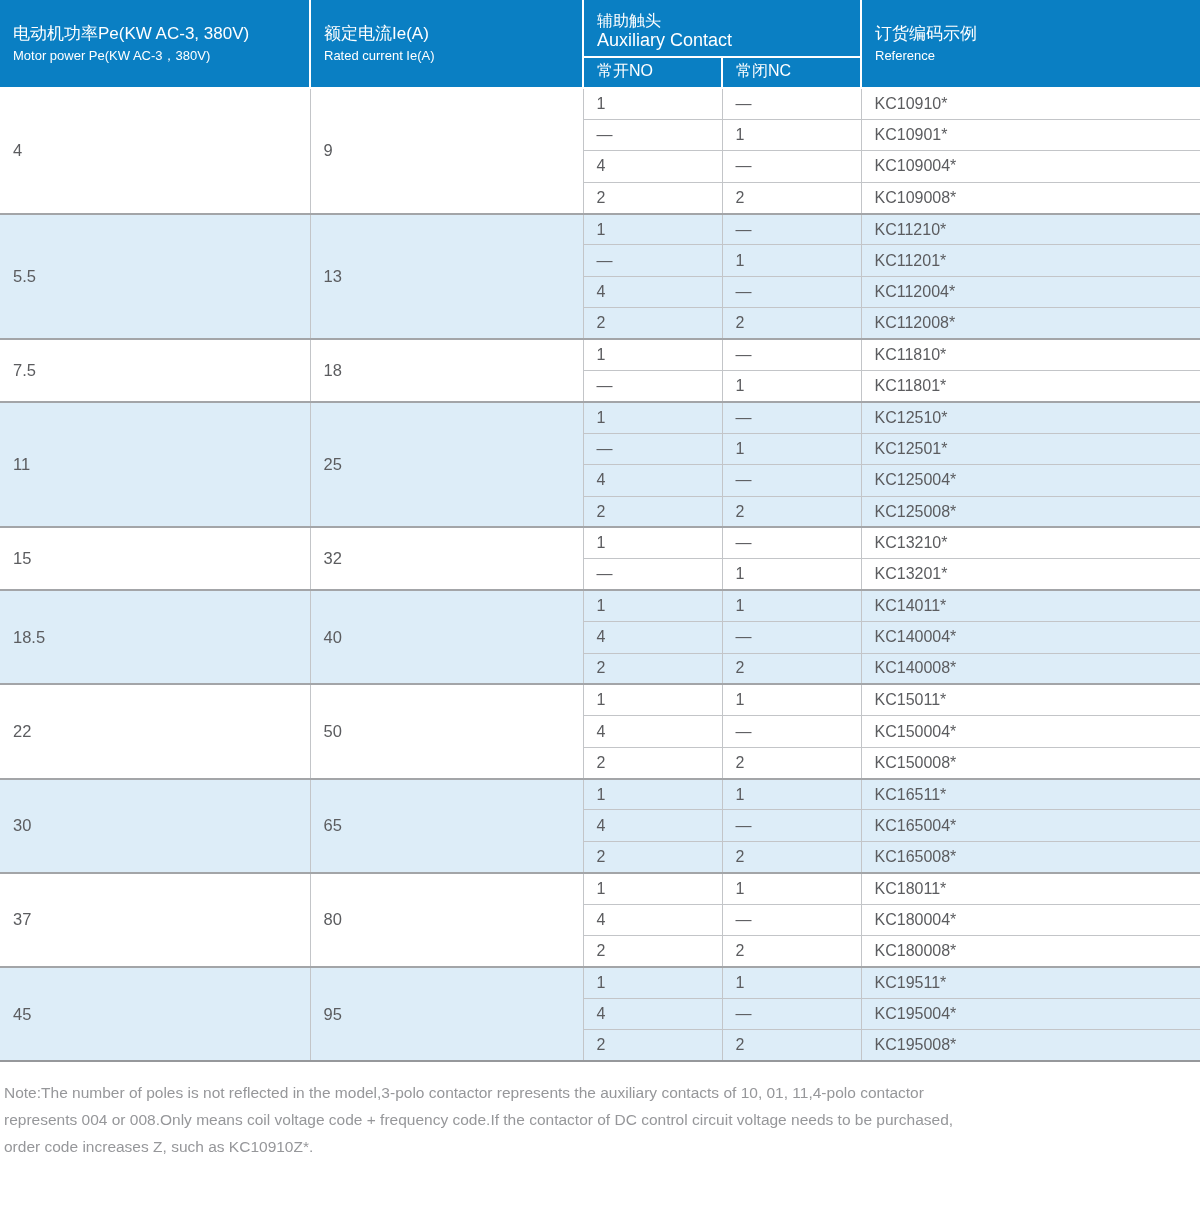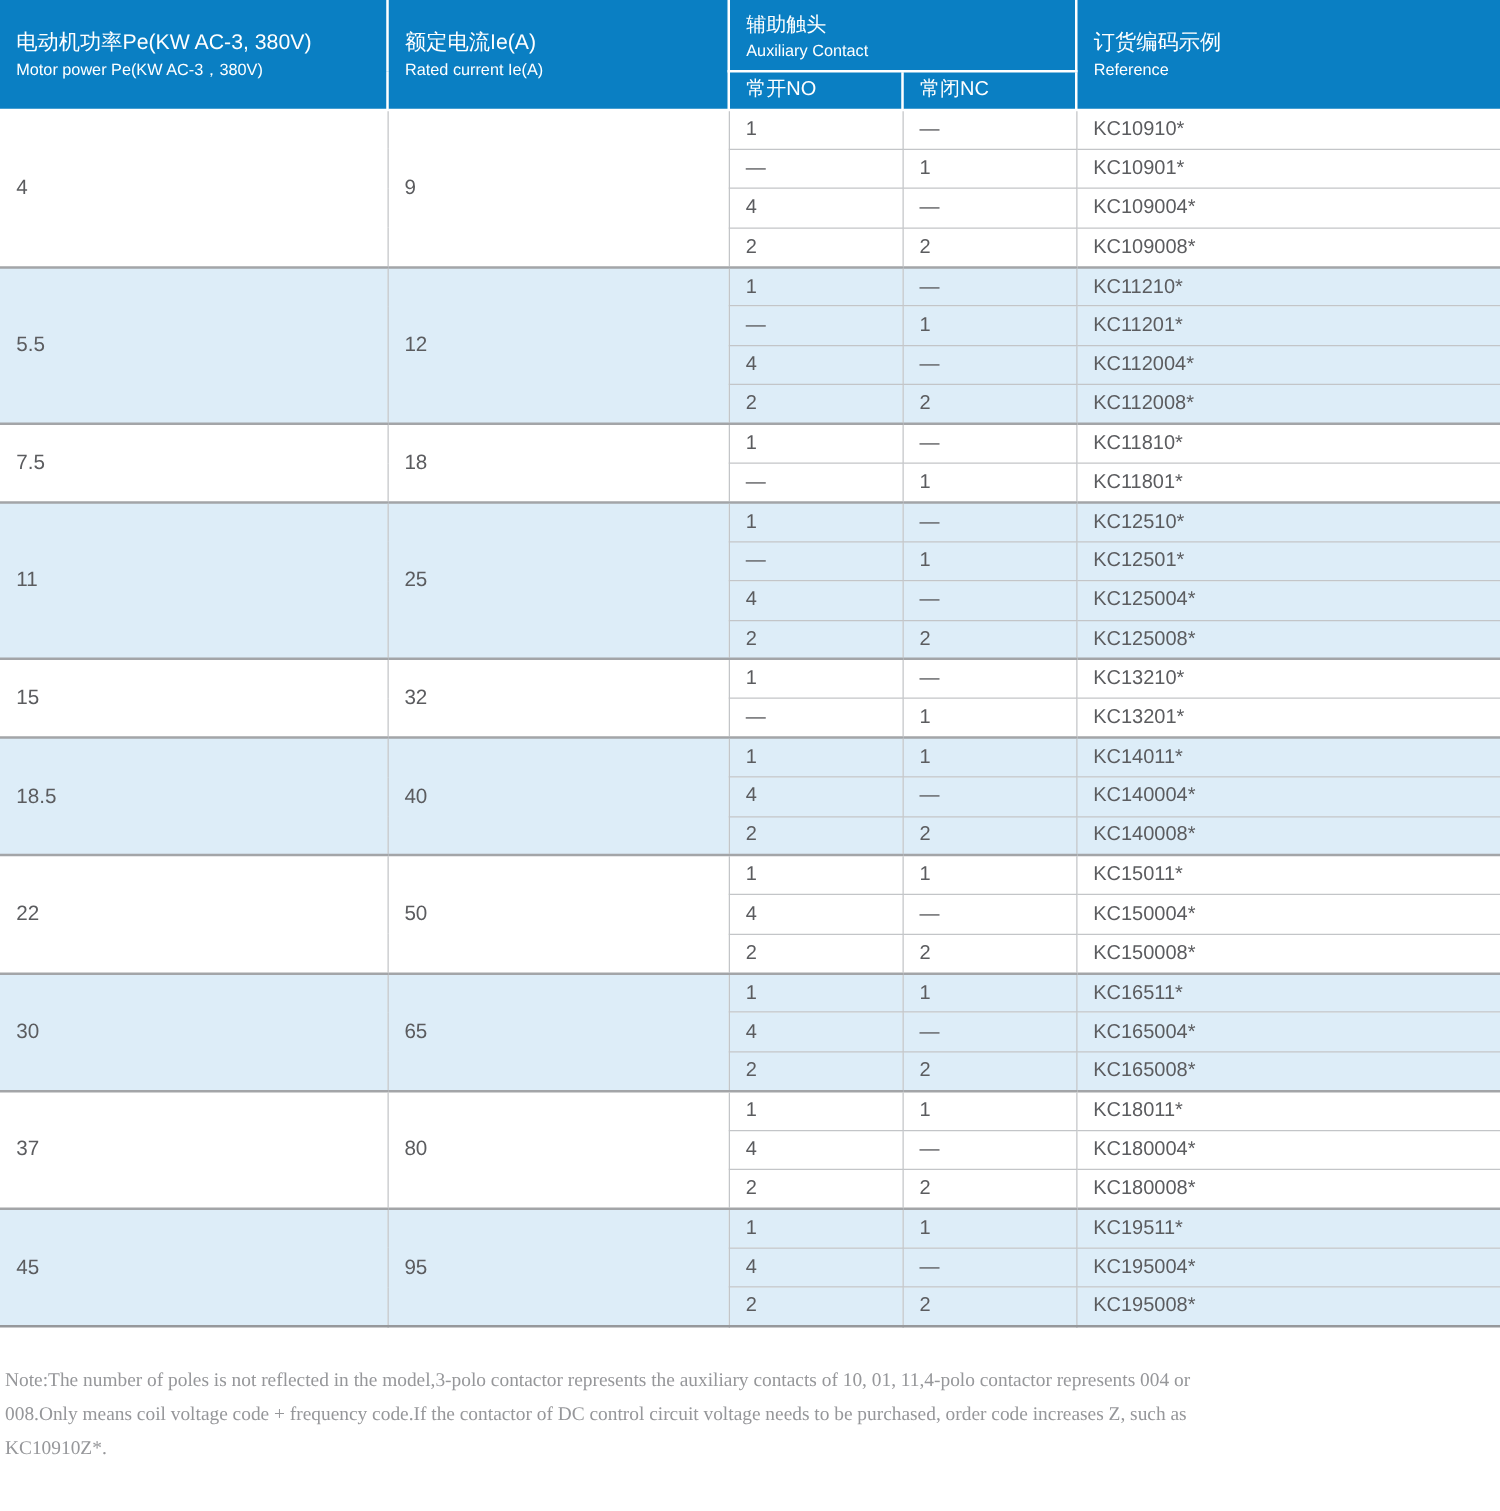--- a/index.html
+++ b/index.html
@@ -44,21 +44,21 @@
   }
   thead th:first-child{border-left:none;}
   thead th:last-child{border-right:none;}
   thead tr:first-child th{border-top:none;}
   tr.h-main{height:57px;}
   tr.h-sub{height:31px;}
   thead .zh{font-size:17px;line-height:24px;}
   thead .en{font-size:13px;line-height:20px;}
   th.th-aux{vertical-align:middle;padding-top:5px;padding-bottom:1px;}
   th.th-aux .zh{font-size:16px;line-height:21px;}
-  th.th-aux .en{font-size:13px;line-height:19px;}
+  th.th-aux .en{font-size:18px;line-height:19px;}
   th.th-sub{font-size:16px;vertical-align:middle;padding-top:2px;}
 
   tbody td{
     height:31.4px;
     border:1px solid var(--line);
     color:var(--body-text);
     font-size:16px;
     padding:2px 8px 2px 13px;
     vertical-align:middle;
     background:#ffffff;
@@ -69,26 +69,25 @@
   tbody tr.group-start td{border-top:2px solid var(--group-line);}
   td.cell-power,td.cell-current{font-size:16.5px;}
 
   .note-zh{
     padding:13px 4px 0 4px;
     color:var(--note-zh);
     font-size:16.5px;
     line-height:30px;
   }
   .note-en{
-    margin-top:29px;
+    margin-top:17px;
     padding:0 4px;
     color:var(--note-en);
     font-size:15.5px;
     line-height:27px;
-    font-family:Liberation Serif, serif;
   }
 </style>
 </head>
 <body>
 
 <div class="page">
 
   <table class="spec-table">
     <colgroup>
       <col class="c-power">
@@ -139,21 +138,21 @@
           <td class="cell-nc">—</td>
           <td class="cell-ref">KC109004*</td>
         </tr>
         <tr>
           <td class="cell-no">2</td>
           <td class="cell-nc">2</td>
           <td class="cell-ref">KC109008*</td>
         </tr>
         <tr class="band group-start">
           <td rowspan="4" class="cell-power">5.5</td>
-          <td rowspan="4" class="cell-current">12</td>
+          <td rowspan="4" class="cell-current">13</td>
           <td class="cell-no">1</td>
           <td class="cell-nc">—</td>
           <td class="cell-ref">KC11210*</td>
         </tr>
         <tr class="band">
           <td class="cell-no">—</td>
           <td class="cell-nc">1</td>
           <td class="cell-ref">KC11201*</td>
         </tr>
         <tr class="band">

